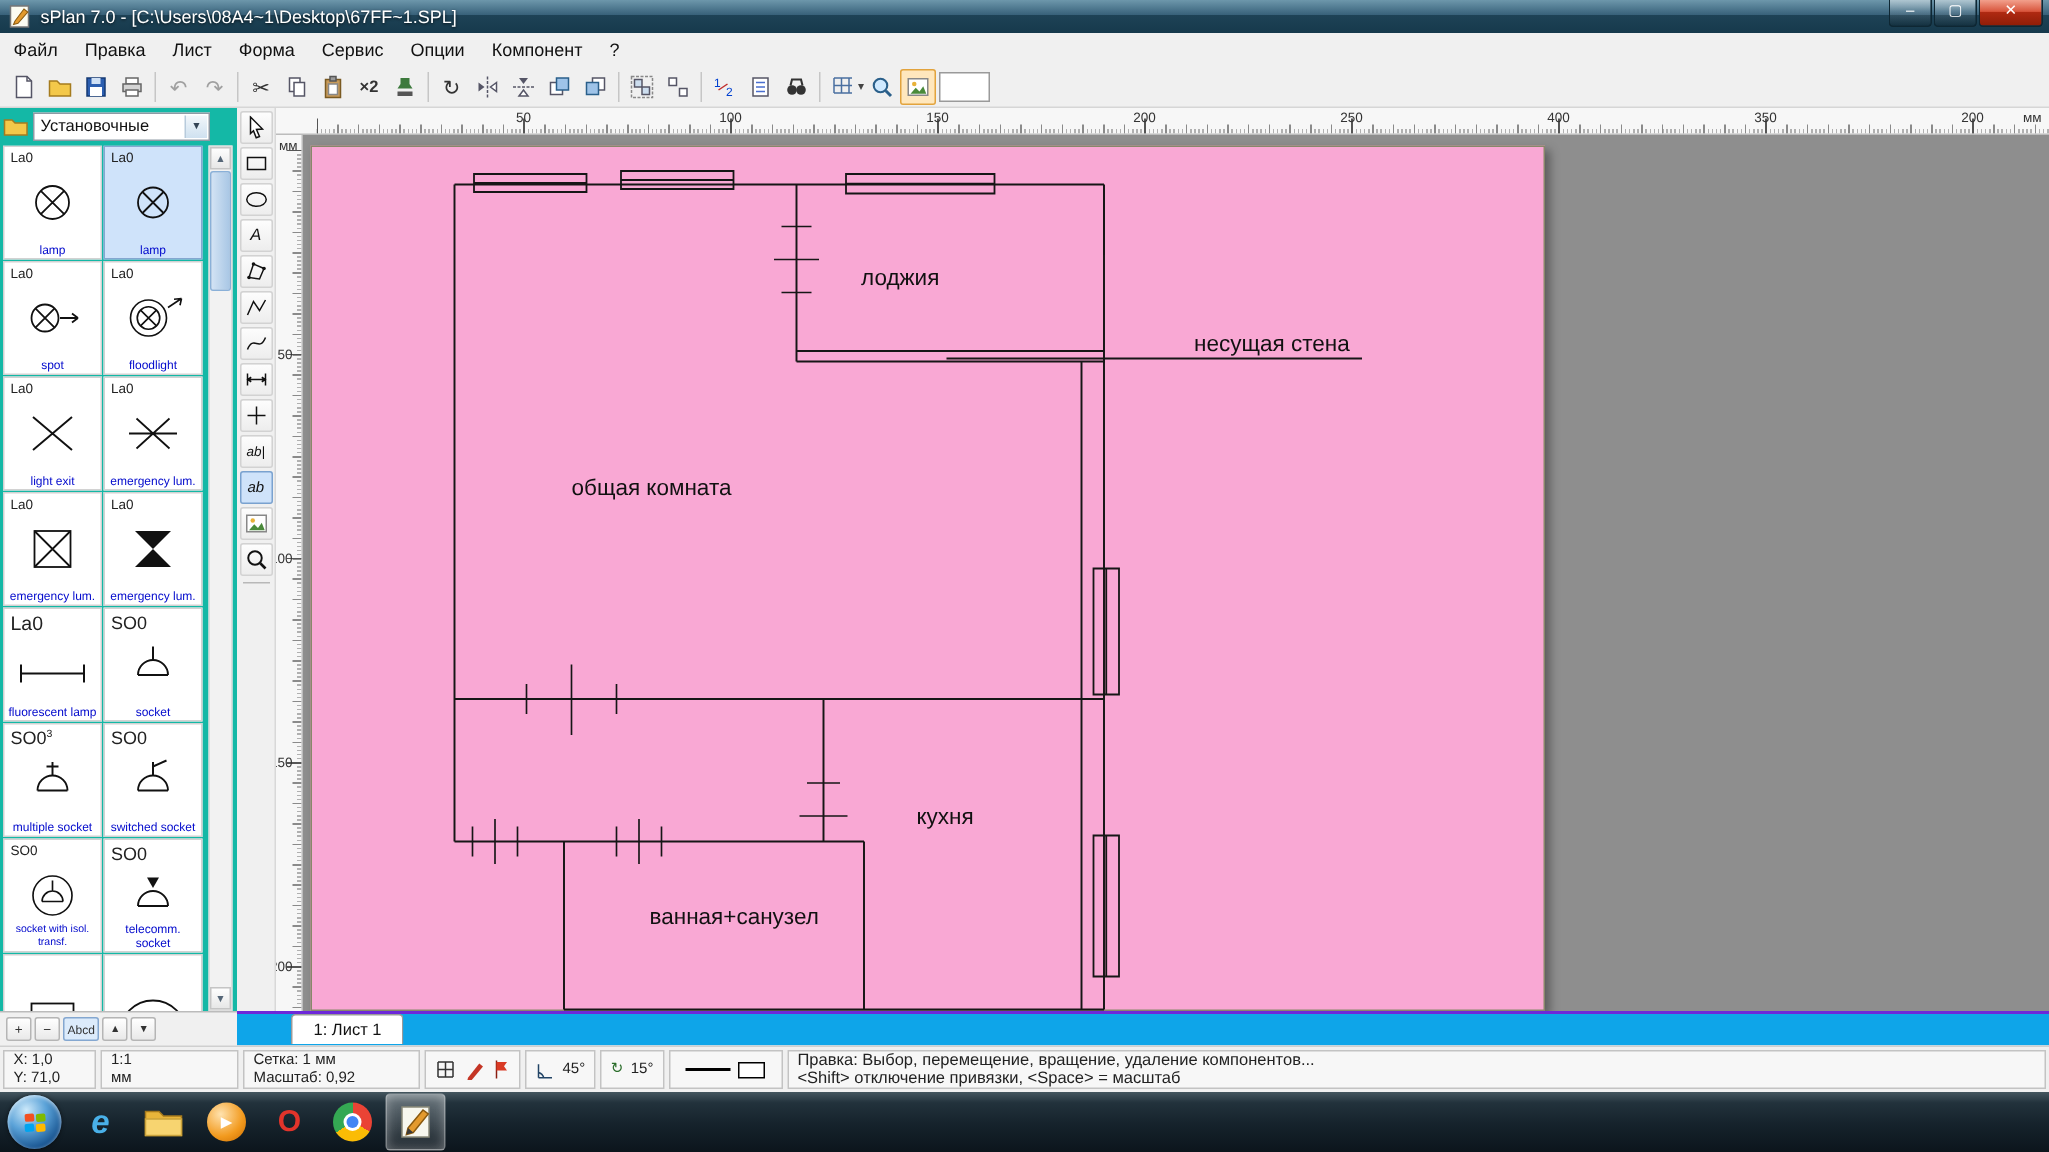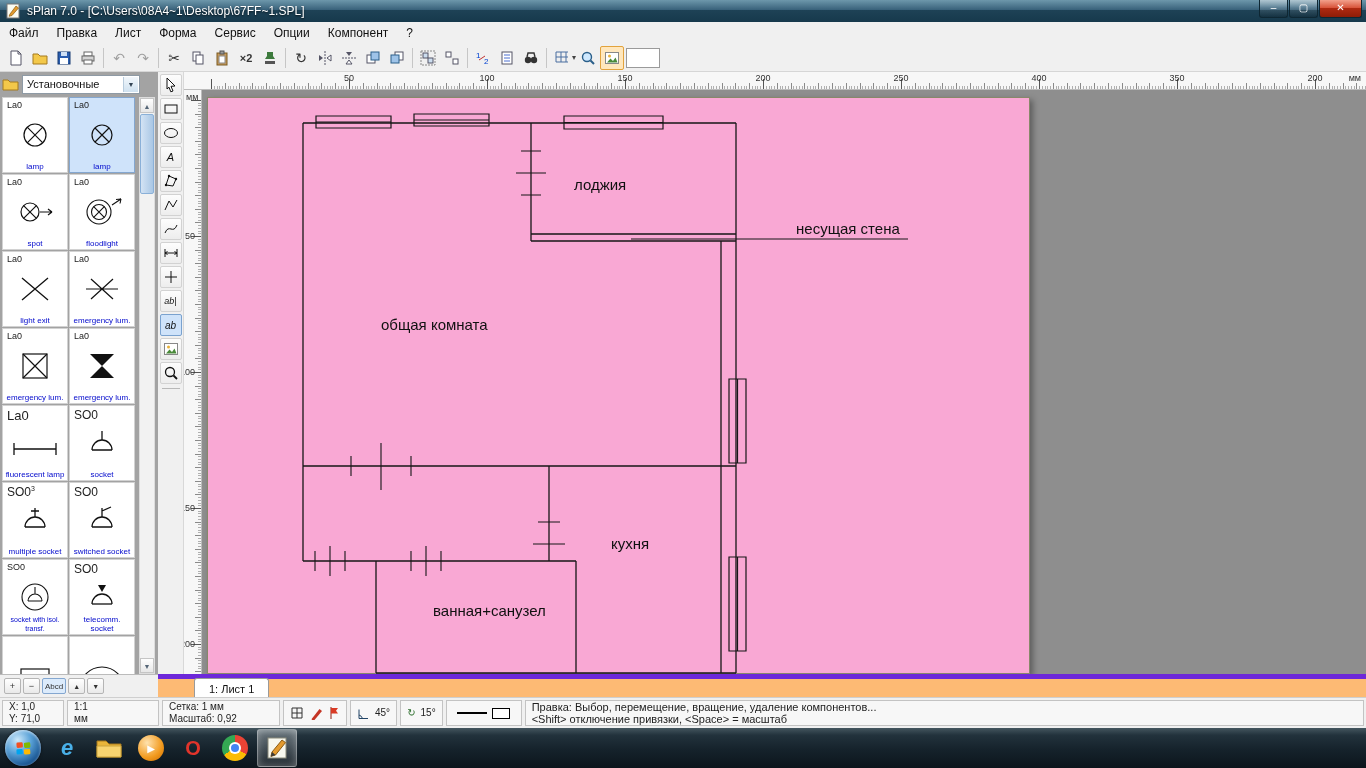--- a/index.html
+++ b/index.html
@@ -27,21 +27,21 @@
 .tb{width:24px;height:24px;display:flex;align-items:center;justify-content:center;
   border:1px solid transparent;border-radius:2px;font-size:14px;color:#333}
 .tb.dis{color:#a0a0a0}
 .tb.active{background:#ffe7bd;border-color:#e2a33d}
 .tb svg{display:block}
 .tsep{width:1px;height:20px;background:#c6c6c6;margin:0 3px}
 .tbwell{width:34px;height:20px;background:#fff;border:1px solid #9a9a9a;margin-left:2px}
 .caret{font-size:8px;color:#444;margin-left:-2px}
 
 
-.libpanel{position:absolute;left:0;top:72px;width:158px;height:602px;background:#a3a3a3;overflow:hidden}
+.libpanel{position:absolute;left:0;top:72px;width:158px;height:602px;background:#14b8a6;overflow:hidden}
 .libheader{position:absolute;left:0;top:0;width:158px;height:24px;display:flex;align-items:center;padding:2px}
 .libselect{width:118px;height:19px;border:1px solid #8e9aa5;background:#fff;font-size:11px;
   display:flex;align-items:center;padding-left:4px;position:relative;margin-left:3px}
 .libselect .arrowbox{position:absolute;right:1px;top:1px;bottom:1px;width:15px;
   background:linear-gradient(#f2f7fb,#cfe1f0);border-left:1px solid #b8cbdc;
   display:flex;align-items:center;justify-content:center;font-size:7px;color:#345}
 .libgrid{position:absolute;left:2px;top:25px;width:135px;height:577px;overflow:hidden}
 .cell{position:absolute;width:66px;height:76px;background:#fff;border:1px solid #d2d2d2}
 .cell.sel{background:#cfe3fa;border-color:#84a7d0}
 .cell .cid{position:absolute;left:4px;top:2px;font-size:9px;color:#222}
@@ -92,22 +92,22 @@
   background:repeating-linear-gradient(180deg,#555 0 1px,transparent 1px 136px)}
 
 
 .canvas{position:absolute;left:202px;top:90px;right:0;height:584px;background:#8e8e8e;overflow:hidden}
 .sheet{position:absolute;left:5px;top:7px;width:823px;height:577px;background:#f9a8d4;
   border:1px solid #88886a;box-shadow:3px 3px 6px rgba(0,0,0,.35)}
 .sheet svg{position:absolute;left:0;top:0}
 .sheet text{font-family:"Liberation Sans",sans-serif;font-size:15px;fill:#111}
 
 
-.tabbar{position:absolute;left:158px;top:674px;right:0;height:23px;background:#fdba74;
-  border-top:5px solid #6d28d9;display:flex;align-items:center}
+.tabbar{position:absolute;left:158px;top:674px;right:0;height:23px;background:#0ea5e9;
+  border-top:2px solid #6d28d9;display:flex;align-items:flex-start}
 .sheettab{margin-left:36px;height:20px;padding:0 14px;background:#fff;border:1px solid #9a9a9a;
   border-bottom:0;border-radius:3px 3px 0 0;font-size:11px;display:flex;align-items:center}
 
 
 .statusbar{position:absolute;left:0;top:697px;right:0;height:31px;background:#f0f0f0;
   border-top:1px solid #cfcfcf;display:flex;align-items:stretch;gap:3px;padding:2px;font-size:10px;color:#222}
 .sp{border:1px solid #c3c3c3;background:#f7f7f7;padding:1px 6px;display:flex;flex-direction:column;
   justify-content:center;line-height:12px;white-space:nowrap}
 .sp.row{flex-direction:row;align-items:center;gap:5px}
 .sp.hints{flex:1;font-size:11px}

